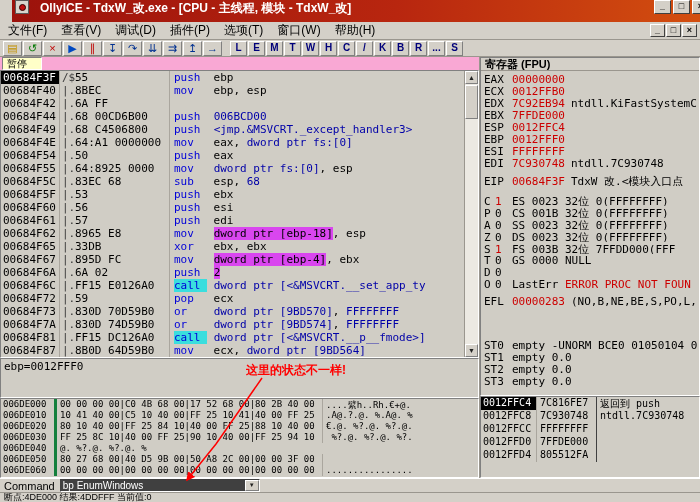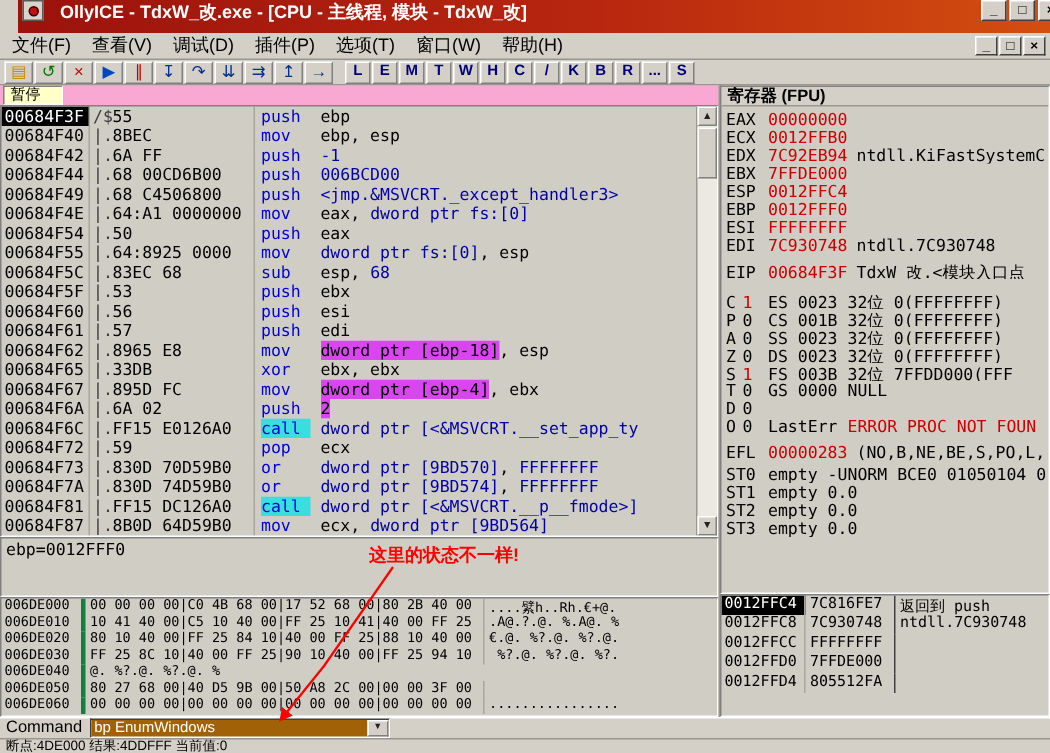--- a/index.html
+++ b/index.html
@@ -76,36 +76,36 @@
   .r-val{color:#cc0000}
   .r-com{margin-left:6px}
   .gaptop{margin-top:5px}
   .flags{margin-top:8px}
   .f-l{display:inline-block;width:11px}
   .f-v{display:inline-block;width:17px}
   .f-v.one{color:#cc0000}
   .f-err{color:#cc0000}
   .efl-row{margin-top:5px}
   .efl-suffix{margin-left:6px}
-  .fpu{margin-top:3px}
+  .fpu{margin-top:32px}
 
   .stack{height:82px}
   .strow{height:13px;line-height:13px;display:flex;white-space:pre;font:10px "DejaVu Sans Mono",monospace}
   .st-addr{width:56px;flex:none;padding-left:2px;border-right:1px solid #aaa69e}
   .st-addr.sel{background:#000;color:#fff}
   .st-val{width:60px;flex:none;padding-left:3px;border-right:1px solid #404040}
   .st-com{flex:1;padding-left:3px;overflow:hidden}
 
   
   .cmdbar{position:absolute;left:0;top:478px;width:700px;height:14px;background:#D4D0C8;
-    border-top:1px solid #fff;display:flex;padding-left:4px;gap:5px}
+    border-top:1px solid #fff;display:flex;align-items:center;padding-left:4px;gap:5px}
   .cmd-label{font-size:11px}
   .combo{width:200px;height:13px;background:#fff;border:1px solid;border-color:#404040 #fff #fff #404040;
     display:flex;align-items:center;position:relative}
-  .combo-text{background:#a16207;color:#fff;font-size:10px;line-height:11px;padding:0 2px;white-space:nowrap;overflow:hidden;flex:1}
+  .combo-text{background:#404040;color:#fff;font-size:10px;line-height:11px;padding:0 2px;white-space:nowrap;overflow:hidden;flex:1}
   .combo-btn{width:14px;height:11px;flex:none;background:#D4D0C8;border:1px solid;border-color:#fff #808080 #808080 #fff;
     font-size:6px;line-height:9px;text-align:center;color:#222}
   .statusbar{position:absolute;left:0;top:492px;width:700px;height:10px;background:#D4D0C8;border-top:1px solid #9a968e;
     font-size:9px;line-height:9px;padding-left:4px;white-space:nowrap;overflow:hidden}
 
   
   .overlay{position:absolute;left:0;top:0;width:700px;height:502px;pointer-events:none;z-index:40}
   .annotation{position:absolute;left:246px;top:362px;color:#f00;font-weight:bold;font-size:12px;z-index:41;pointer-events:none}
 </style>
 </head>
@@ -174,21 +174,21 @@
 
 <div class="leftcol">
   <div class="statebar">
     <span class="statebox">暂停</span>
   </div>
 
   <div class="disasm pane">
     <div class="disasm-rows" id="disasm-rows">
         <div class="drow"><span class="d-addr sel">00684F3F</span><span class="d-pre">/$</span><span class="d-bytes">55</span><span class="d-ins"><span class="c-m">push</span><span class="c-o"> ebp</span></span></div>
         <div class="drow"><span class="d-addr">00684F40</span><span class="d-pre">|.</span><span class="d-bytes">8BEC</span><span class="d-ins"><span class="c-m">mov</span><span class="c-o"> ebp, esp</span></span></div>
-        <div class="drow"><span class="d-addr">00684F42</span><span class="d-pre">|.</span><span class="d-bytes">6A FF</span><span class="d-ins"><span class="c-m">push</span><span class="c-o"> </span><span class="c-b">-1</span></span></div>
+        <div class="drow"><span class="d-addr">00684F42</span><span class="d-pre">|.</span><span class="d-bytes">6A FF</span></div>
         <div class="drow"><span class="d-addr">00684F44</span><span class="d-pre">|.</span><span class="d-bytes">68 00CD6B00</span><span class="d-ins"><span class="c-m">push</span><span class="c-o"> </span><span class="c-b">006BCD00</span></span></div>
         <div class="drow"><span class="d-addr">00684F49</span><span class="d-pre">|.</span><span class="d-bytes">68 C4506800</span><span class="d-ins"><span class="c-m">push</span><span class="c-o"> </span><span class="c-b">&lt;jmp.&amp;MSVCRT._except_handler3&gt;</span></span></div>
         <div class="drow"><span class="d-addr">00684F4E</span><span class="d-pre">|.</span><span class="d-bytes">64:A1 0000000</span><span class="d-ins"><span class="c-m">mov</span><span class="c-o"> eax, </span><span class="c-b">dword ptr fs:[0]</span></span></div>
         <div class="drow"><span class="d-addr">00684F54</span><span class="d-pre">|.</span><span class="d-bytes">50</span><span class="d-ins"><span class="c-m">push</span><span class="c-o"> eax</span></span></div>
         <div class="drow"><span class="d-addr">00684F55</span><span class="d-pre">|.</span><span class="d-bytes">64:8925 0000</span><span class="d-ins"><span class="c-m">mov</span><span class="c-o"> </span><span class="c-b">dword ptr fs:[0]</span><span class="c-o">, esp</span></span></div>
         <div class="drow"><span class="d-addr">00684F5C</span><span class="d-pre">|.</span><span class="d-bytes">83EC 68</span><span class="d-ins"><span class="c-m">sub</span><span class="c-o"> esp, </span><span class="c-b">68</span></span></div>
         <div class="drow"><span class="d-addr">00684F5F</span><span class="d-pre">|.</span><span class="d-bytes">53</span><span class="d-ins"><span class="c-m">push</span><span class="c-o"> ebx</span></span></div>
         <div class="drow"><span class="d-addr">00684F60</span><span class="d-pre">|.</span><span class="d-bytes">56</span><span class="d-ins"><span class="c-m">push</span><span class="c-o"> esi</span></span></div>
         <div class="drow"><span class="d-addr">00684F61</span><span class="d-pre">|.</span><span class="d-bytes">57</span><span class="d-ins"><span class="c-m">push</span><span class="c-o"> edi</span></span></div>
         <div class="drow"><span class="d-addr">00684F62</span><span class="d-pre">|.</span><span class="d-bytes">8965 E8</span><span class="d-ins"><span class="c-m">mov</span><span class="c-o"> </span><span class="c-h">dword ptr [ebp-18]</span><span class="c-o">, esp</span></span></div>

